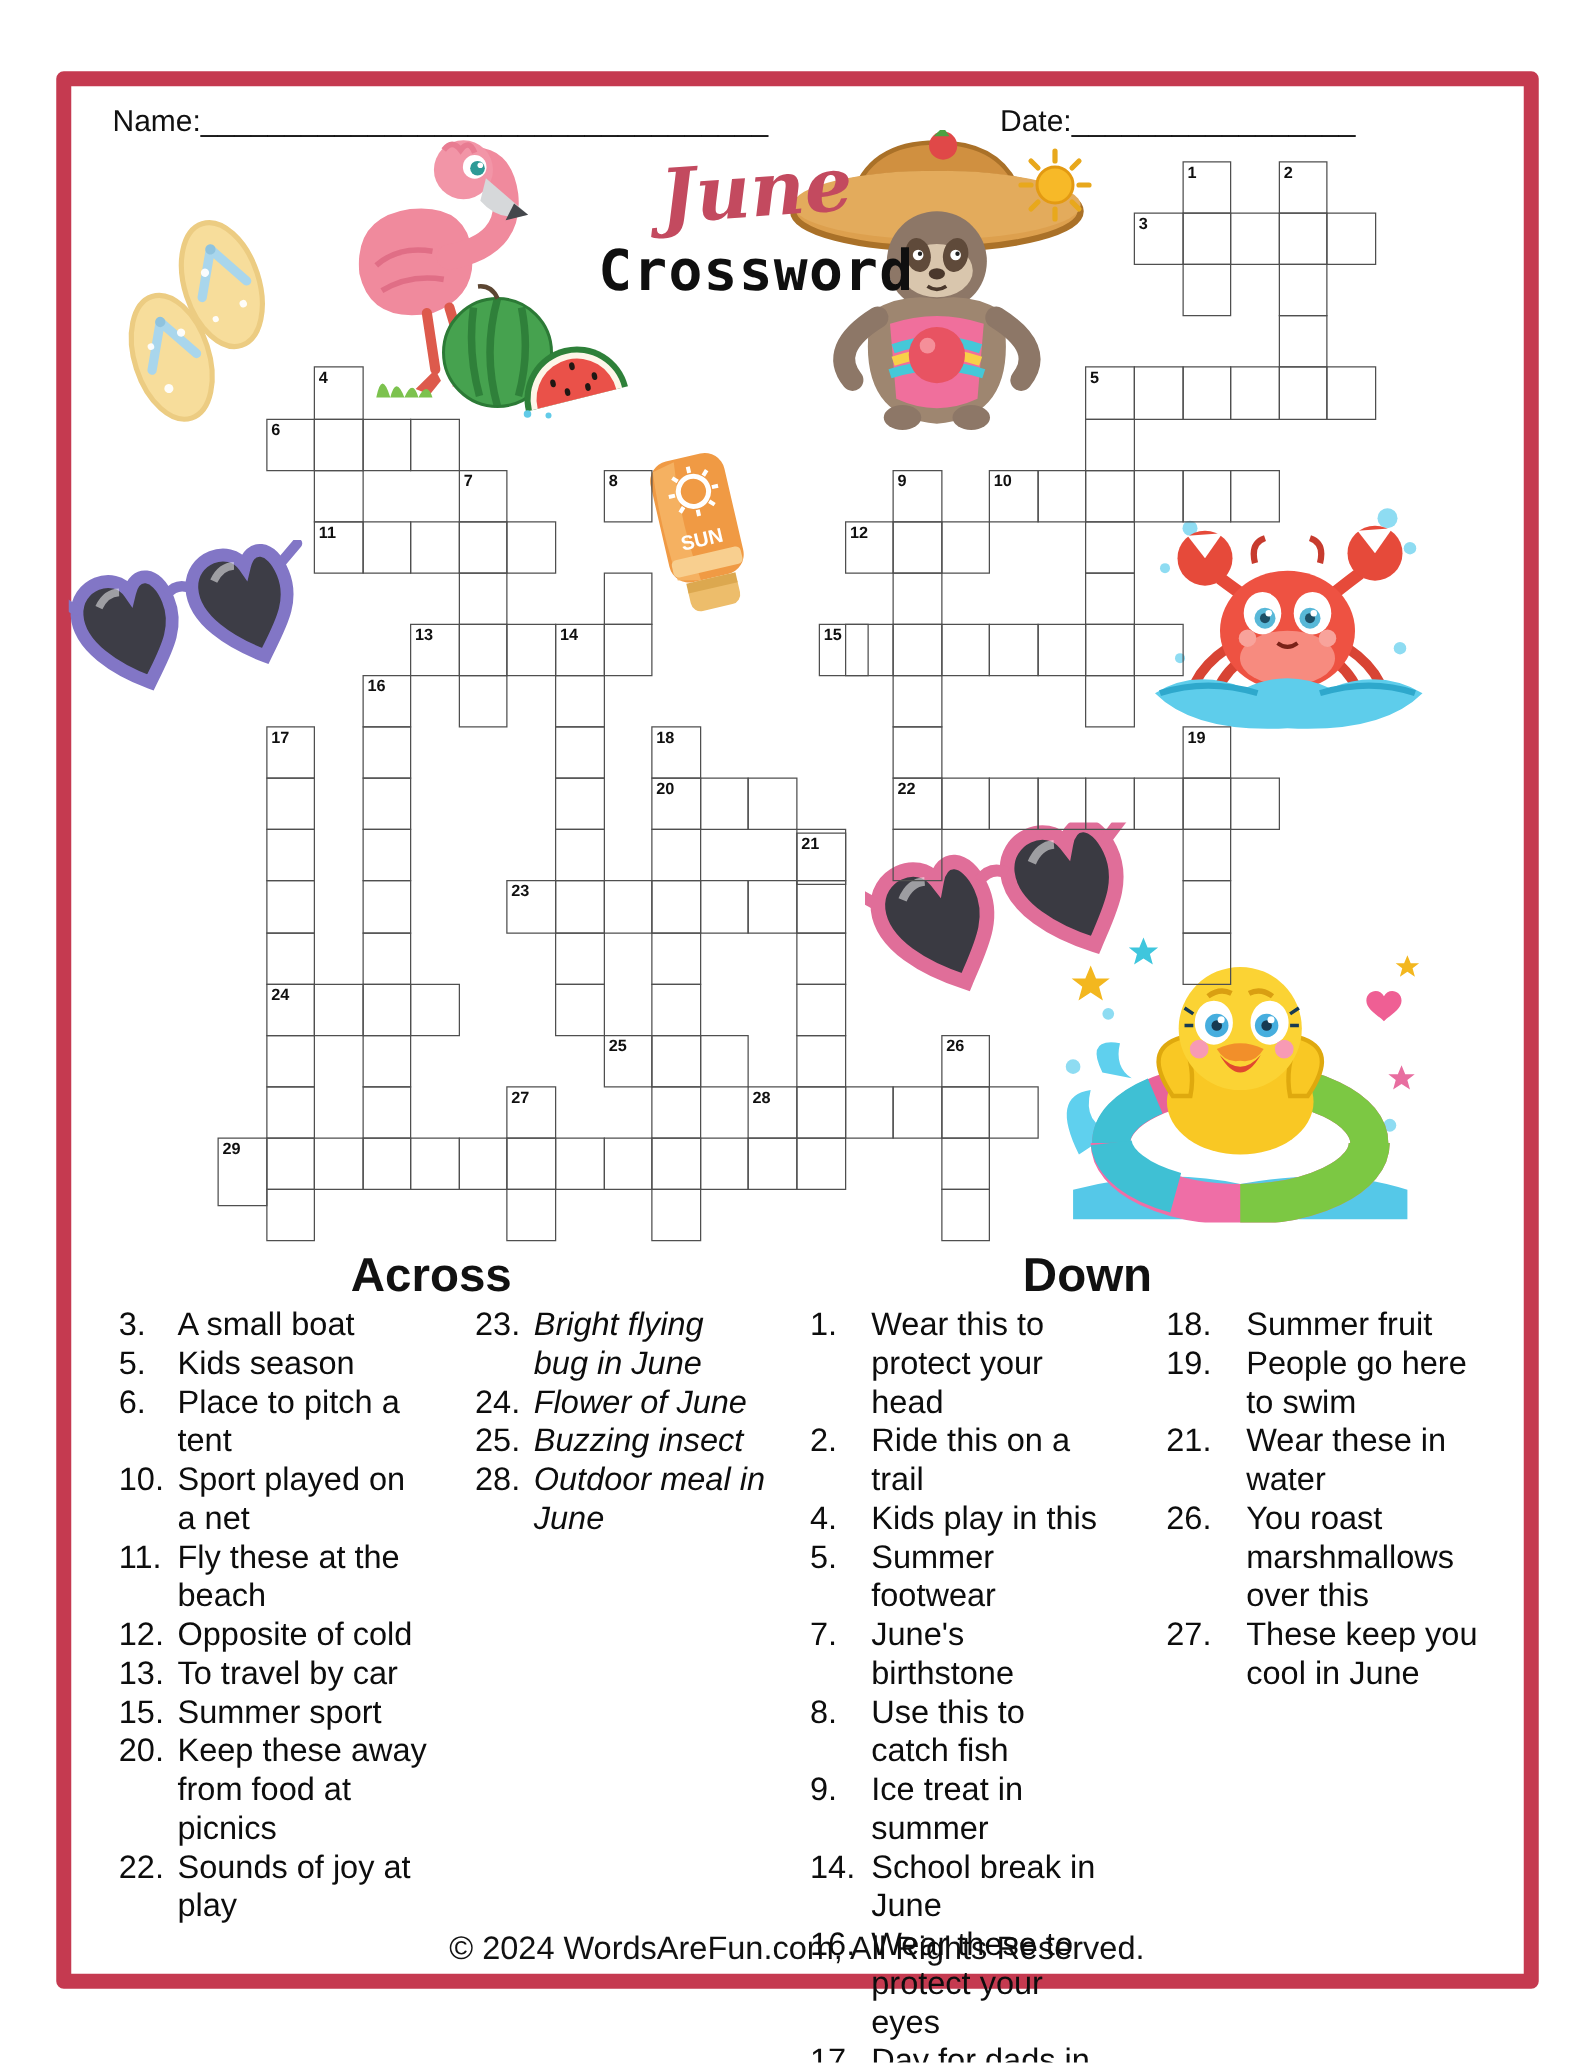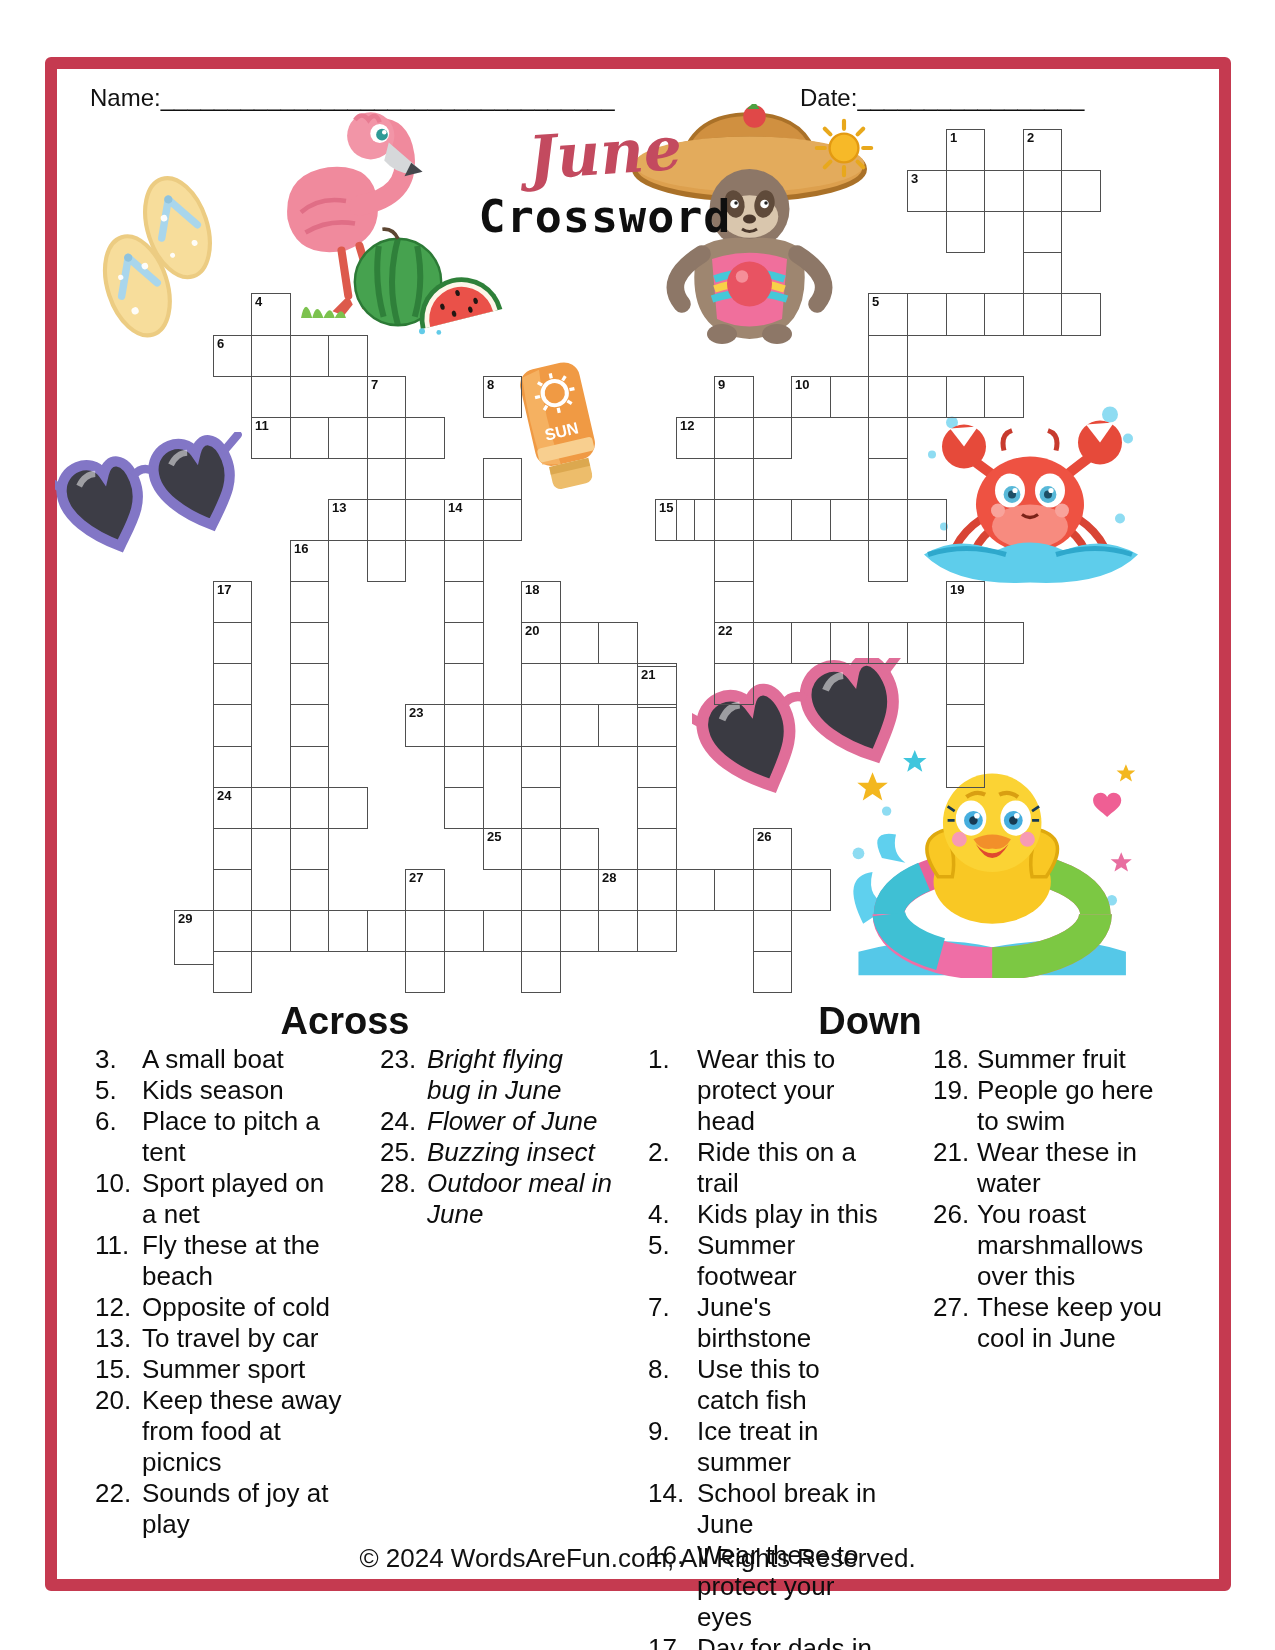--- a/index.html
+++ b/index.html
@@ -39,21 +39,21 @@
   #acrossHead{left:95px;width:500px;}
   #downHead{left:620px;width:500px;}
   .clues{position:absolute;top:1044px;font-size:26px;line-height:31px;color:#0d0d0d;z-index:4;}
   .clue{display:flex;align-items:flex-start;}
   .cnum{flex:0 0 47px;}
   #dc2 .cnum{flex:0 0 44px;}
   .ctext{display:block;}
   #ac1{left:95px;}  #ac1 .ctext{width:200px;}
   #ac2{left:380px;} #ac2 .ctext{width:185px;font-style:italic;}
   #dc1{left:648px;} #dc1 .cnum{flex:0 0 49px;} #dc1 .ctext{width:190px;}
-  #dc2{left:933px;} #dc2 .ctext{width:185px;}
+  #dc2{left:933px;} #dc2 .ctext{width:185px;margin-left:20px;}
   
   .footer{
     position:absolute;left:0;top:1543px;width:1275px;text-align:center;
     font-size:26px;color:#111;z-index:2;
   }
 </style>
 </head>
 <body>
 
 <div class="frame"></div>

